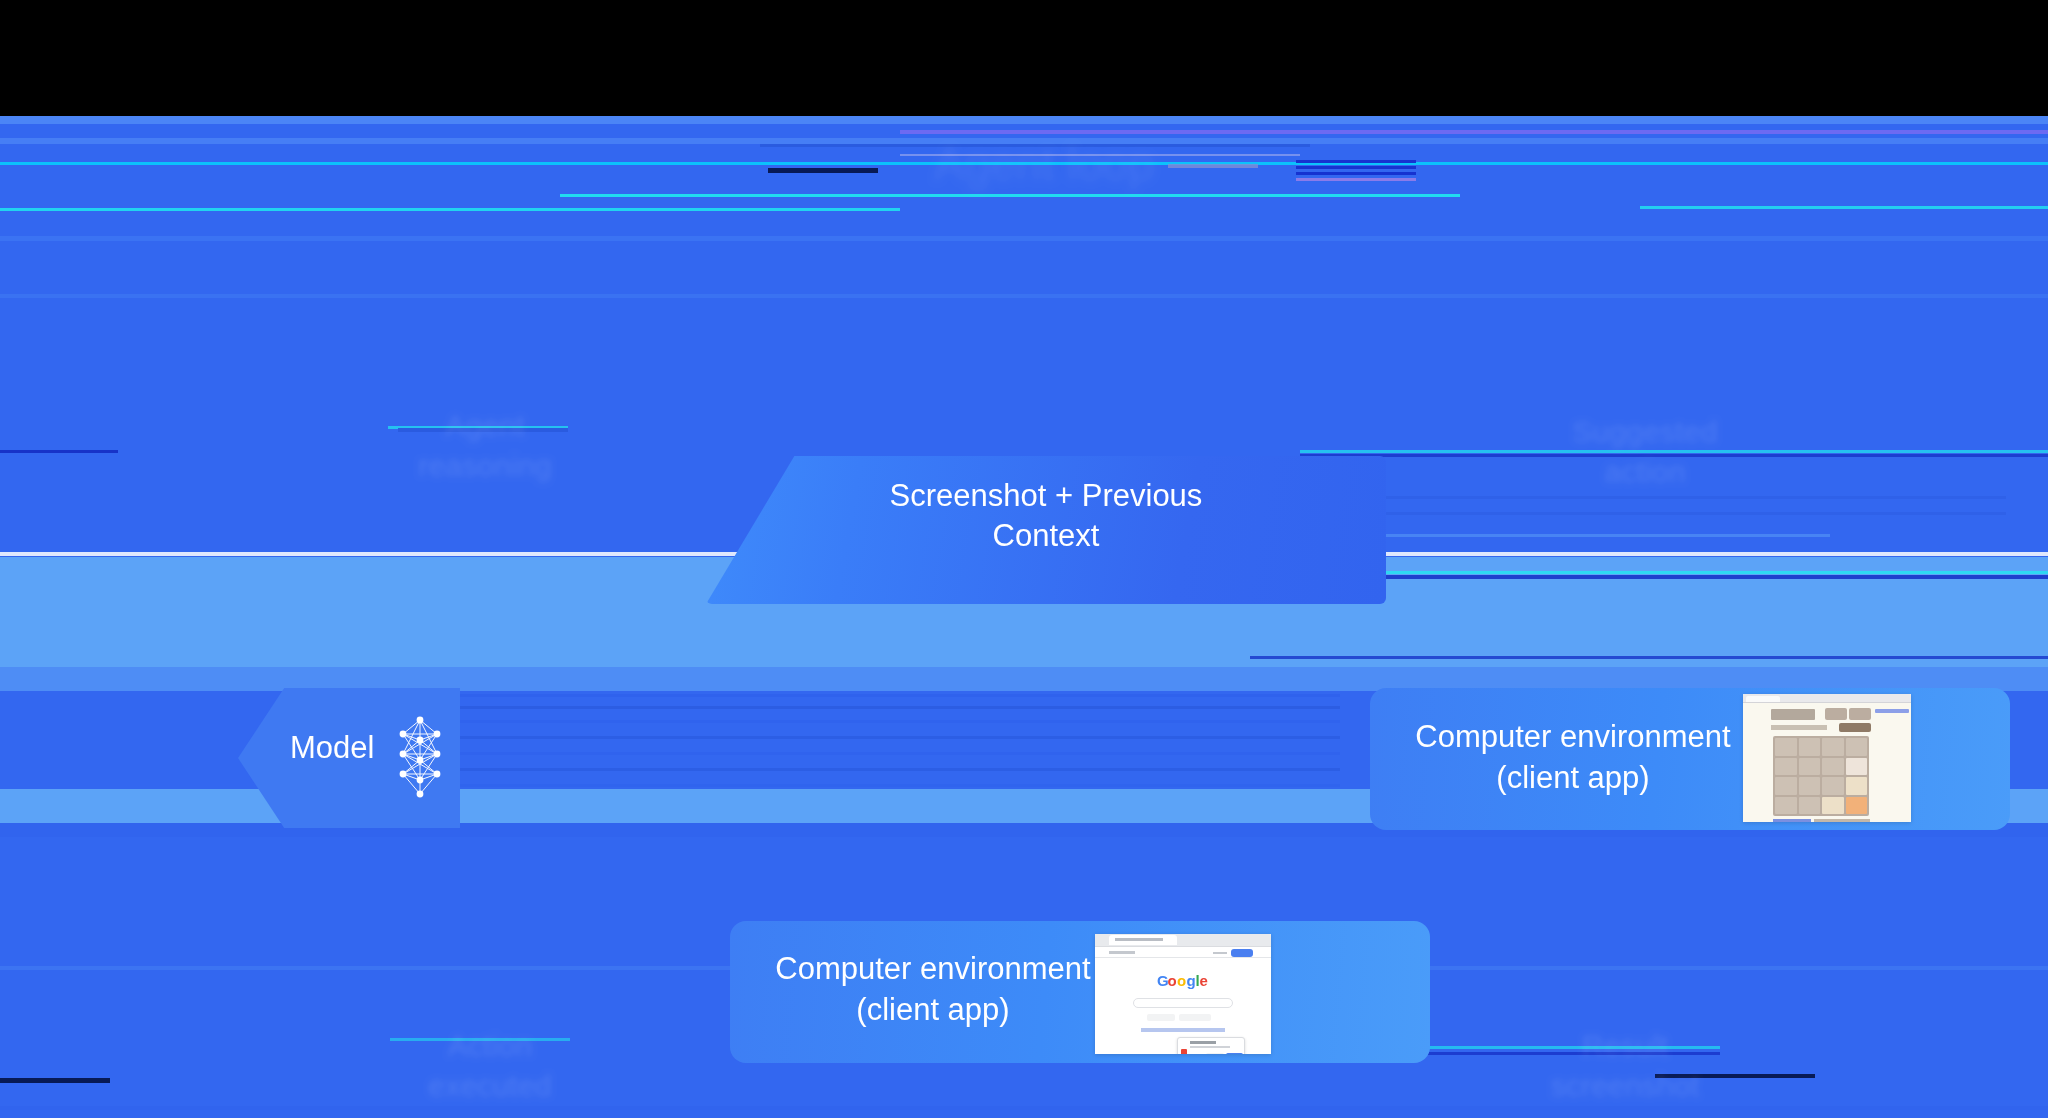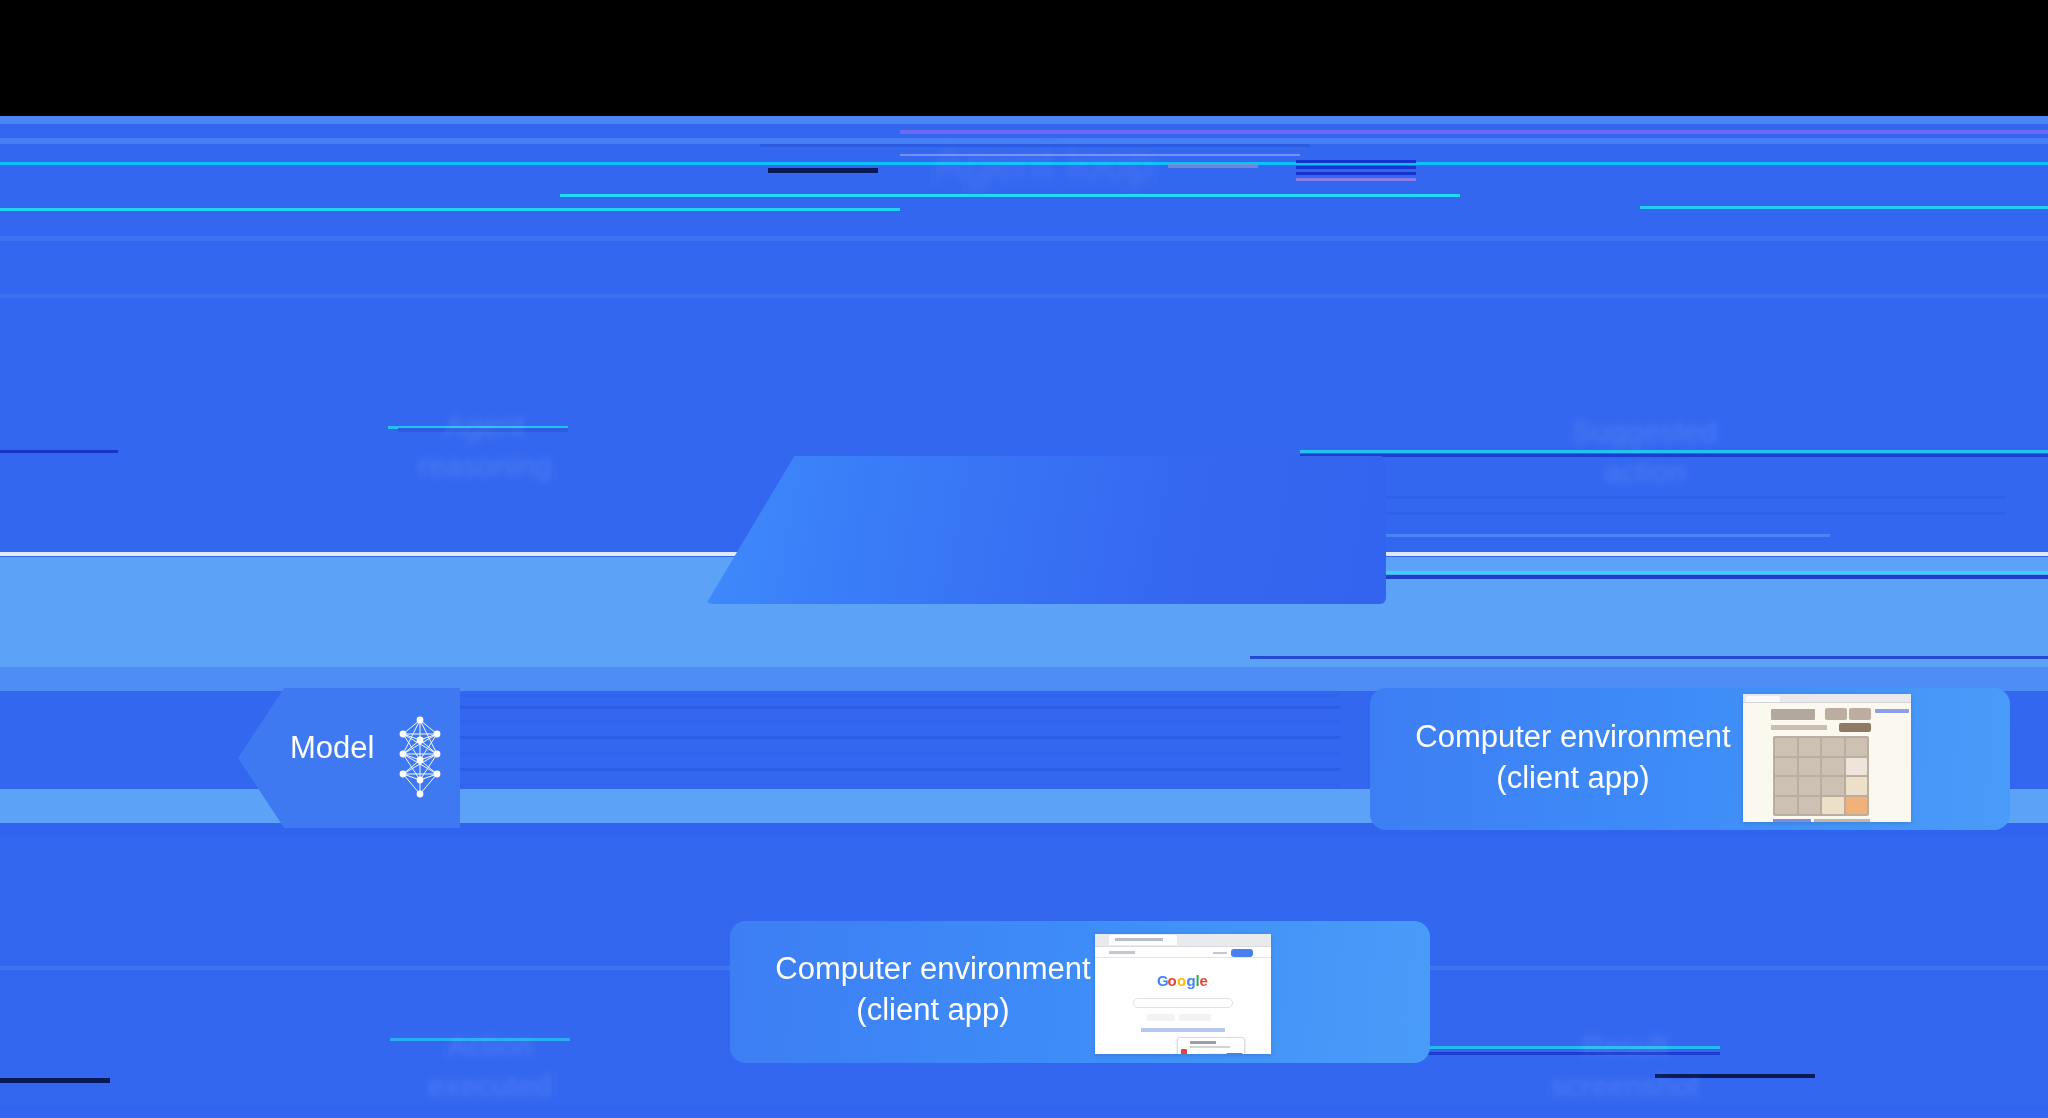--- a/index.html
+++ b/index.html
@@ -250,20 +250,22 @@
     <div class="scanbig" style="left:1300px;top:334px;width:748px;height:3px;background:#1fe8f0;opacity:.7;"></div>
     <div class="scanbig" style="left:1300px;top:338px;width:748px;height:3px;background:#1733c8;opacity:.8;"></div>
     <div class="scanbig" style="left:1306px;top:380px;width:700px;height:3px;background:#2d5fe6;opacity:.7;"></div>
     <div class="scanbig" style="left:1306px;top:396px;width:700px;height:3px;background:#2d5fe6;opacity:.7;"></div>
     <div class="scanbig" style="left:1250px;top:418px;width:580px;height:3px;background:#4d8cf5;opacity:.8;"></div>
     <div class="scanbig" style="left:1255px;top:455px;width:1020px;height:3px;background:#1fe8f0;opacity:.75;"></div>
     <div class="scanbig" style="left:1255px;top:459px;width:1020px;height:4px;background:#1733c8;opacity:.9;"></div>
     <div class="scanbig" style="left:1250px;top:540px;width:798px;height:3px;background:#1733c8;opacity:.8;"></div>
 
     <div class="ctx-shape"></div>
+    <div class="ctx-label">Screenshot + Previous
+Context</div>
 
     <div class="scanbig" style="left:440px;top:578px;width:900px;height:3px;background:#2f62ec;opacity:.85;"></div>
     <div class="scanbig" style="left:440px;top:590px;width:900px;height:3px;background:#2a5be0;opacity:.8;"></div>
     <div class="scanbig" style="left:440px;top:604px;width:900px;height:3px;background:#2f62ec;opacity:.7;"></div>
     <div class="scanbig" style="left:440px;top:620px;width:900px;height:3px;background:#2a5be0;opacity:.7;"></div>
     <div class="scanbig" style="left:440px;top:636px;width:900px;height:3px;background:#2f62ec;opacity:.7;"></div>
     <div class="scanbig" style="left:440px;top:652px;width:900px;height:3px;background:#2a5be0;opacity:.7;"></div>
     <div class="scanbig" style="left:440px;top:668px;width:900px;height:3px;background:#2f62ec;opacity:.6;"></div>
 
     <div class="model-shape"></div>

